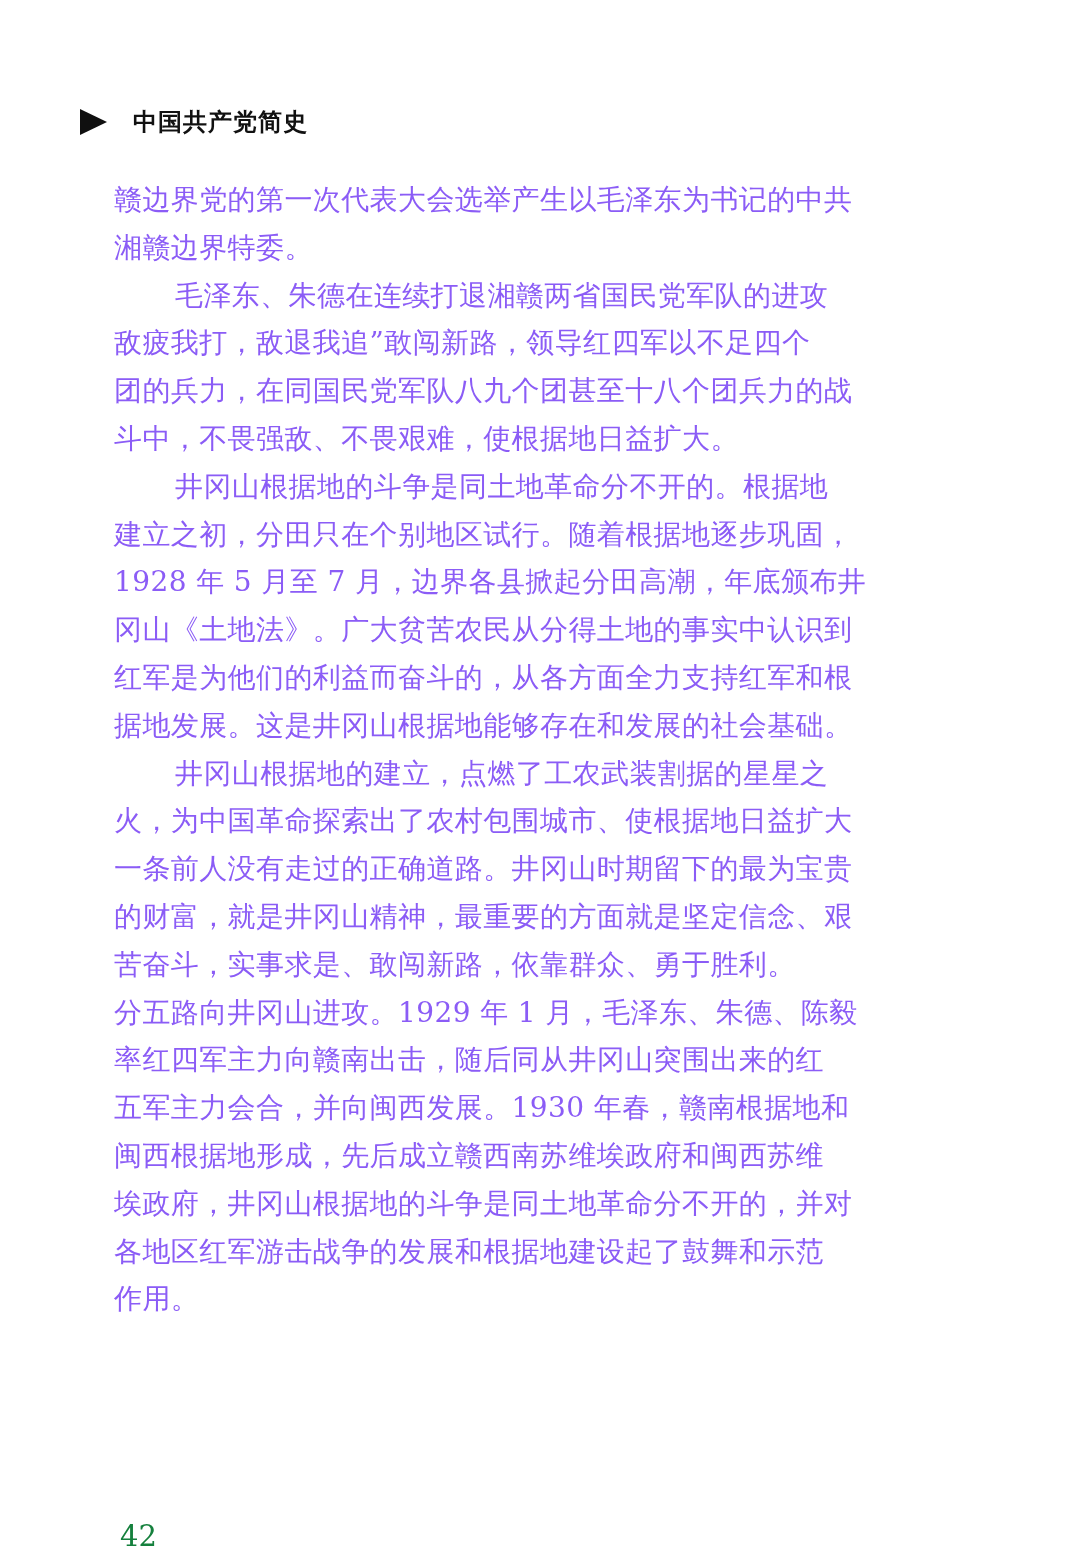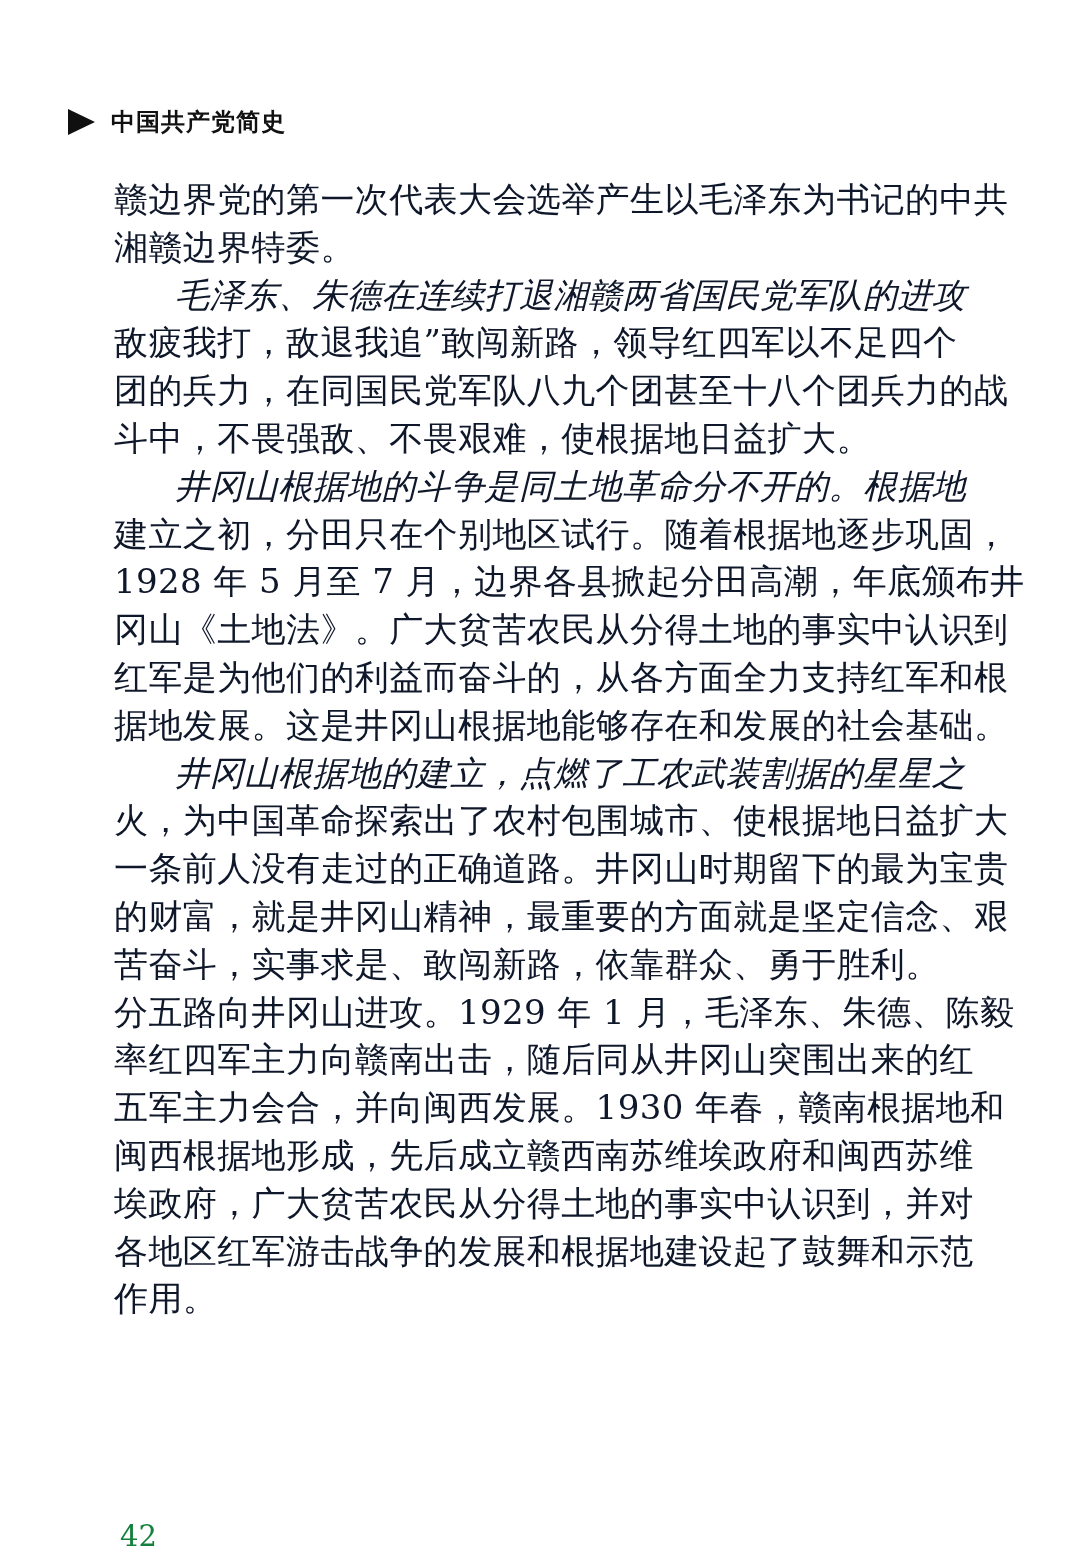--- a/index.html
+++ b/index.html
@@ -11,25 +11,25 @@
     position: relative;
     width: 1080px;
     height: 1546px;
     background: #ffffff;
     overflow: hidden;
     font-family: "DejaVu Serif", "Liberation Serif", serif;
     color: #1b1b1b;
   }
   .header {
     position: absolute;
-    left: 68px;
+    left: 80px;
     top: 106px;
     display: flex;
     align-items: center;
-    gap: 16px;
+    gap: 26px;
   }
   .tri-icon {
     width: 0;
     height: 0;
     border-left: 27px solid #101010;
     border-top: 13px solid transparent;
     border-bottom: 13px solid transparent;
     display: inline-block;
   }
   .header-title {
@@ -40,30 +40,29 @@
     color: #111111;
     white-space: nowrap;
   }
   .text-block {
     position: absolute;
     left: 114px;
     top: 176px;
     width: 810px;
   }
   .text-block .line {
-    font-size: 34px;
+    font-size: 28px;
     line-height: 47.8px;
     height: 47.8px;
     letter-spacing: 0.4px;
     white-space: nowrap;
-    color: #0f172a;
+    color: #8b5cf6;
   }
   .text-block .line.indent {
     text-indent: 61px;
-    font-style: italic;
   }
   .page-number {
     position: absolute;
     left: 120px;
     top: 1520px;
     font-size: 29px;
     line-height: 32px;
     color: #15803d;
     font-family: "DejaVu Serif", "Liberation Serif", serif;
   }
@@ -93,20 +92,20 @@
       <div class="line">据地发展。这是井冈山根据地能够存在和发展的社会基础。</div>
       <div class="line indent">井冈山根据地的建立，点燃了工农武装割据的星星之</div>
       <div class="line">火，为中国革命探索出了农村包围城市、使根据地日益扩大</div>
       <div class="line">一条前人没有走过的正确道路。井冈山时期留下的最为宝贵</div>
       <div class="line">的财富，就是井冈山精神，最重要的方面就是坚定信念、艰</div>
       <div class="line">苦奋斗，实事求是、敢闯新路，依靠群众、勇于胜利。</div>
       <div class="line">分五路向井冈山进攻。1929 年 1 月，毛泽东、朱德、陈毅</div>
       <div class="line">率红四军主力向赣南出击，随后同从井冈山突围出来的红</div>
       <div class="line">五军主力会合，并向闽西发展。1930 年春，赣南根据地和</div>
       <div class="line">闽西根据地形成，先后成立赣西南苏维埃政府和闽西苏维</div>
-      <div class="line">埃政府，广大贫苦农民从分得土地的事实中认识到，并对</div>
+      <div class="line">埃政府，井冈山根据地的斗争是同土地革命分不开的，并对</div>
       <div class="line">各地区红军游击战争的发展和根据地建设起了鼓舞和示范</div>
       <div class="line">作用。</div>
     </div>
 
   <div class="page-number">42</div>
 
 </div>
 
 </body></html>

